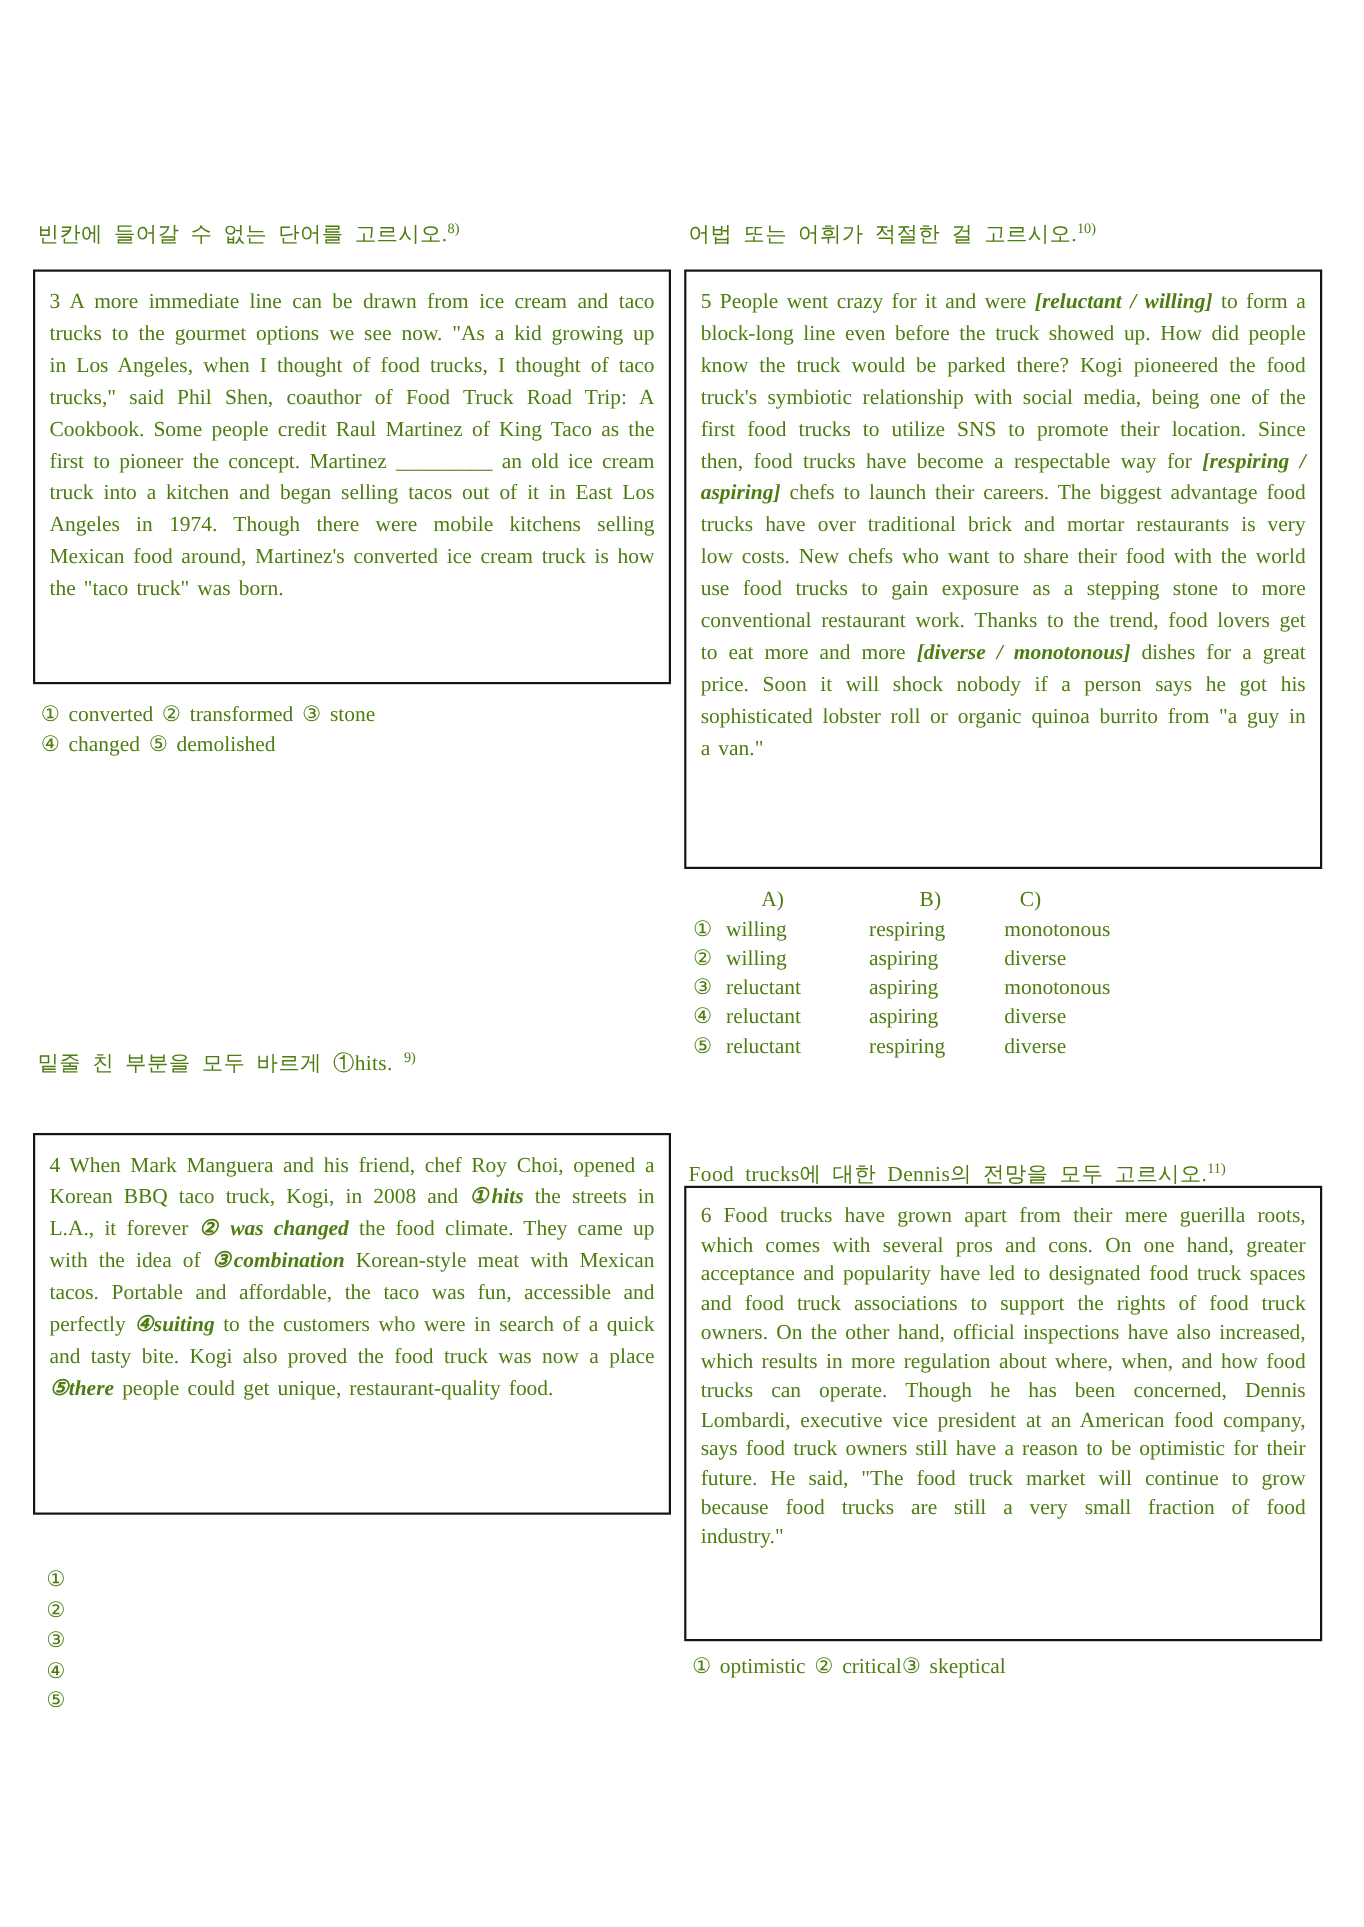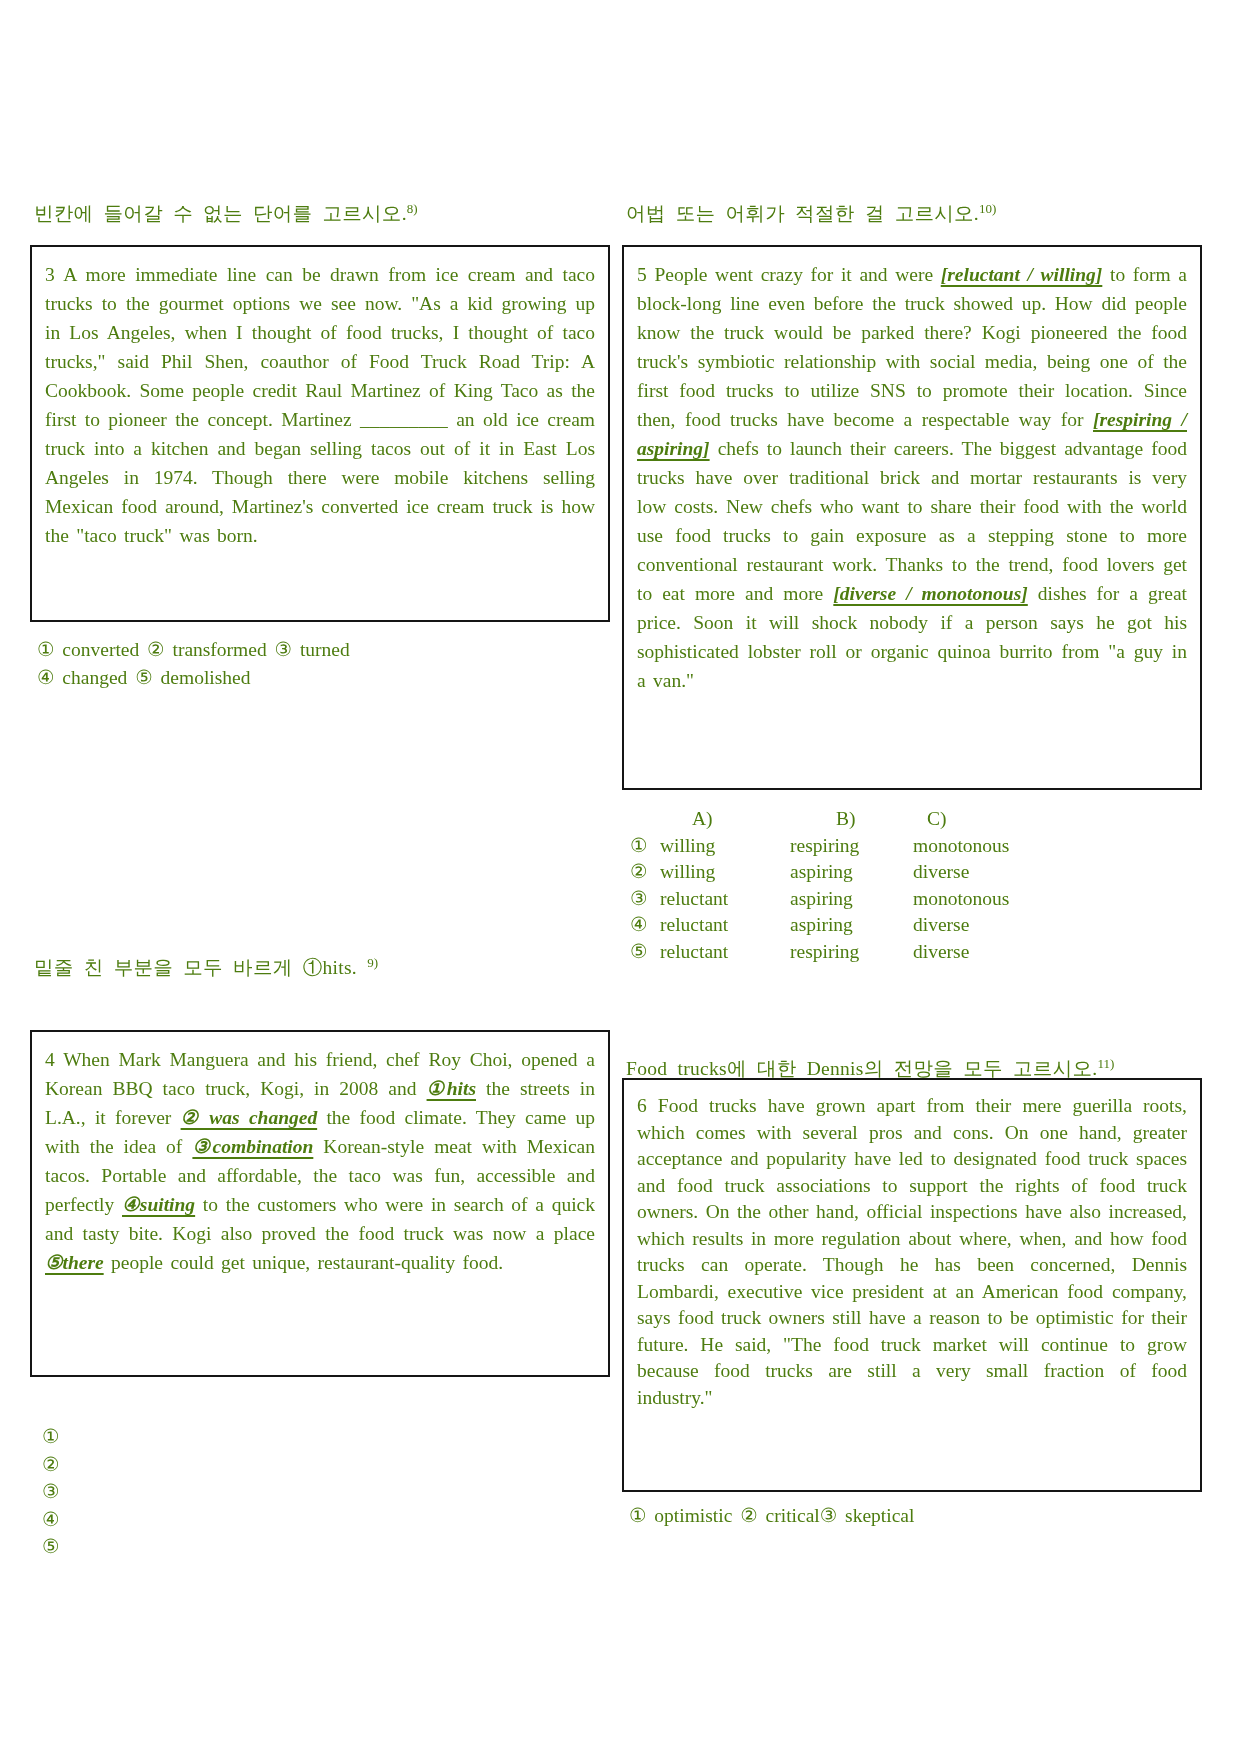--- a/index.html
+++ b/index.html
@@ -20,21 +20,21 @@
     position:absolute;left:0;width:100%;box-sizing:border-box;
     border:2px solid #151515;background:#fff;padding:9px 9px;
   }
   .passage{
     margin:4px;font-size:19.5px;line-height:29px;
     text-align:justify;text-justify:inter-word;word-spacing:2.5px;
   }
   .passage.tight{line-height:26.5px;}
   .seg-u{
     font-style:italic;font-weight:bold;
-    text-decoration:underline;text-underline-offset:4px;text-decoration-thickness:1.5px;
+    text-underline-offset:4px;text-decoration-thickness:1.5px;
   }
   .choices{position:absolute;left:7px;right:0;}
   .choice-line{font-size:19.5px;line-height:28px;word-spacing:3px;}
   .opt-table{position:absolute;left:0;right:0;}
   .opt-row{
     display:grid;grid-template-columns:30px 130px 123px auto;
     margin-left:8px;font-size:19.5px;line-height:26.5px;
   }
   .head-a{padding-left:32px;}
   .head-b{padding-left:46px;}
@@ -49,21 +49,21 @@
 
   <div class="col" id="col-left">
 
     <div class="heading" style="top:198px"><span>빈칸에 들어갈 수 없는 단어를 고르시오.</span><sup class="ref">8)</sup></div>
 
     <div class="passage-box" style="top:245px;height:377px;">
       <p class="passage"><span>3 A more immediate line can be drawn from ice cream and taco trucks to the gourmet options we see now. "As a kid growing up in Los Angeles, when I thought of food trucks, I thought of taco trucks," said Phil Shen, coauthor of Food Truck Road Trip: A Cookbook. Some people credit Raul Martinez of King Taco as the first to pioneer the concept. Martinez _________ an old ice cream truck into a kitchen and began selling tacos out of it in East Los Angeles in 1974. Though there were mobile kitchens selling Mexican food around, Martinez's converted ice cream truck is how the "taco truck" was born.</span></p>
     </div>
 
     <div class="choices" style="top:636px">
-      <div class="choice-line">① converted ② transformed ③ turned</div>
+      <div class="choice-line">① converted ② transformed ③ stone</div>
       <div class="choice-line">④ changed ⑤ demolished</div>
     </div>
 
     <div class="heading" style="top:952px"><span>밑줄 친 부분을 모두 바르게 ①hits. </span><sup class="ref">9)</sup></div>
 
     <div class="passage-box" style="top:1030px;height:347px;">
       <p class="passage"><span>4 When Mark Manguera and his friend, chef Roy Choi, opened a Korean BBQ taco truck, Kogi, in 2008 and </span><span class="seg-u">①hits</span><span> the streets in L.A., it forever </span><span class="seg-u">② was changed</span><span> the food climate. They came up with the idea of </span><span class="seg-u">③combination</span><span> Korean-style meat with Mexican tacos. Portable and affordable, the taco was fun, accessible and perfectly </span><span class="seg-u">④suiting</span><span> to the customers who were in search of a quick and tasty bite. Kogi also proved the food truck was now a place </span><span class="seg-u">⑤there</span><span> people could get unique, restaurant-quality food.</span></p>
     </div>
 
     <div class="answer-list" style="top:1423px">

